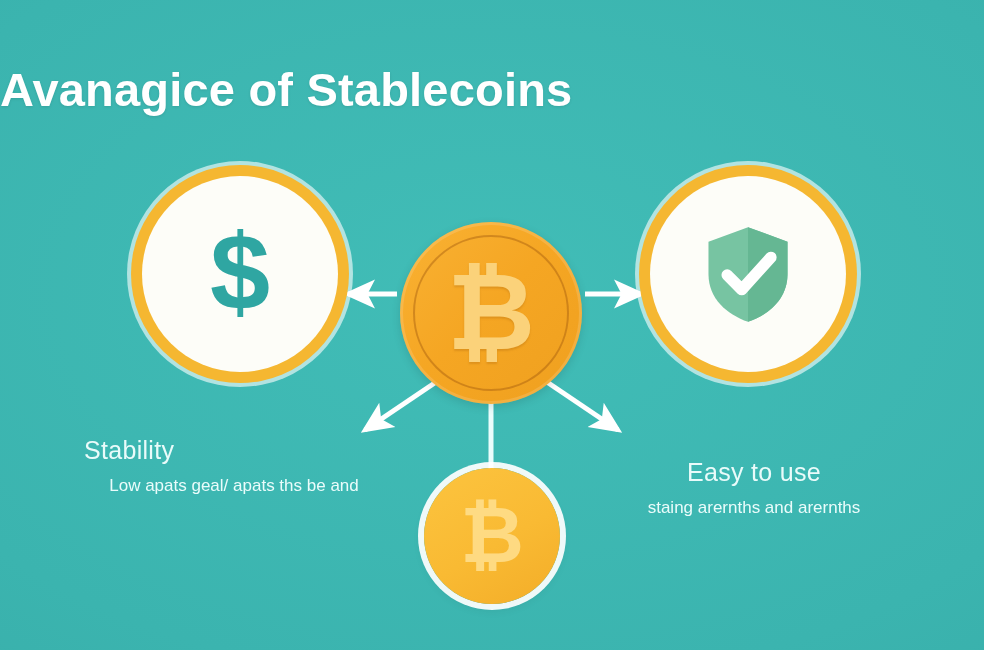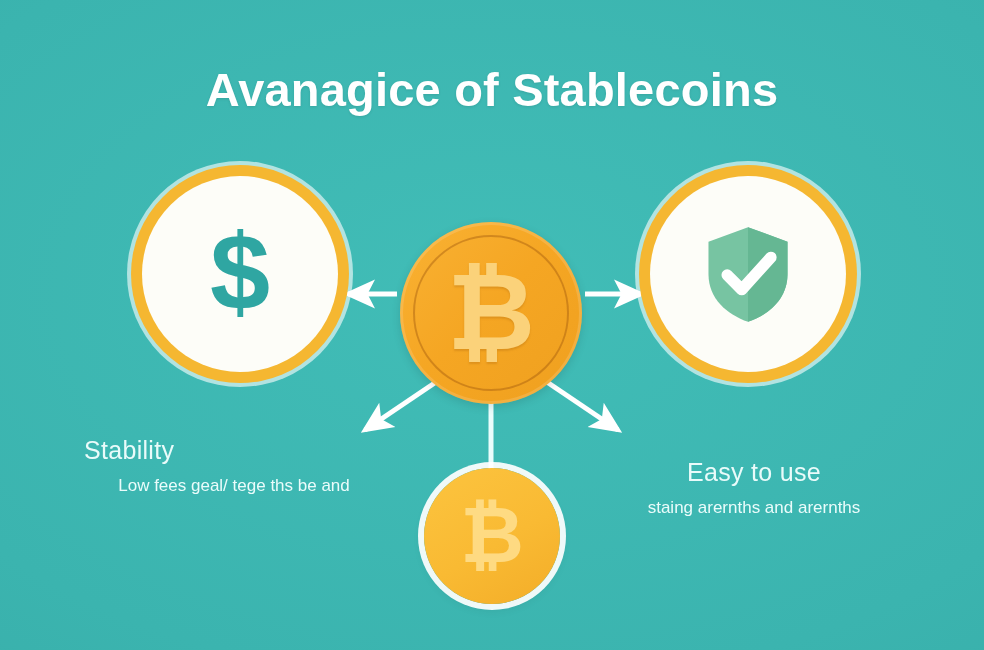--- a/index.html
+++ b/index.html
@@ -22,21 +22,21 @@
     background: radial-gradient(ellipse 120% 110% at 50% 45%, #41bdb7 0%, #3bb4af 55%, #36a9a5 100%);
     overflow: hidden;
   }
 
   
   .title {
     position: absolute;
     top: 62px;
     left: 0;
     width: 984px;
-    text-align: center;
+    text-align: left;
     font-size: 47px;
     font-weight: bold;
     color: #ffffff;
     letter-spacing: 0.2px;
     text-shadow: 0 1px 3px rgba(0,0,0,0.10);
     white-space: nowrap;
   }
 
   
   .connectors {
@@ -185,21 +185,21 @@
     <span class="btc-center-glyph">₿</span>
   </div>
 
   <div class="node node-bottom">
     <span class="btc-bottom-glyph">₿</span>
   </div>
 
   <div class="caption caption-left">
     <div class="caption-heading">Stability</div>
     <div class="caption-body">
-      <div>Low fees geal/ tege ths be and</div>
+      <div>Low apats geal/ apats ths be and</div>
     </div>
   </div>
 
   <div class="caption caption-right">
     <div class="caption-heading">Easy to use</div>
     <div class="caption-body">
       <div>staing arernths and arernths</div>
     </div>
   </div>
 

